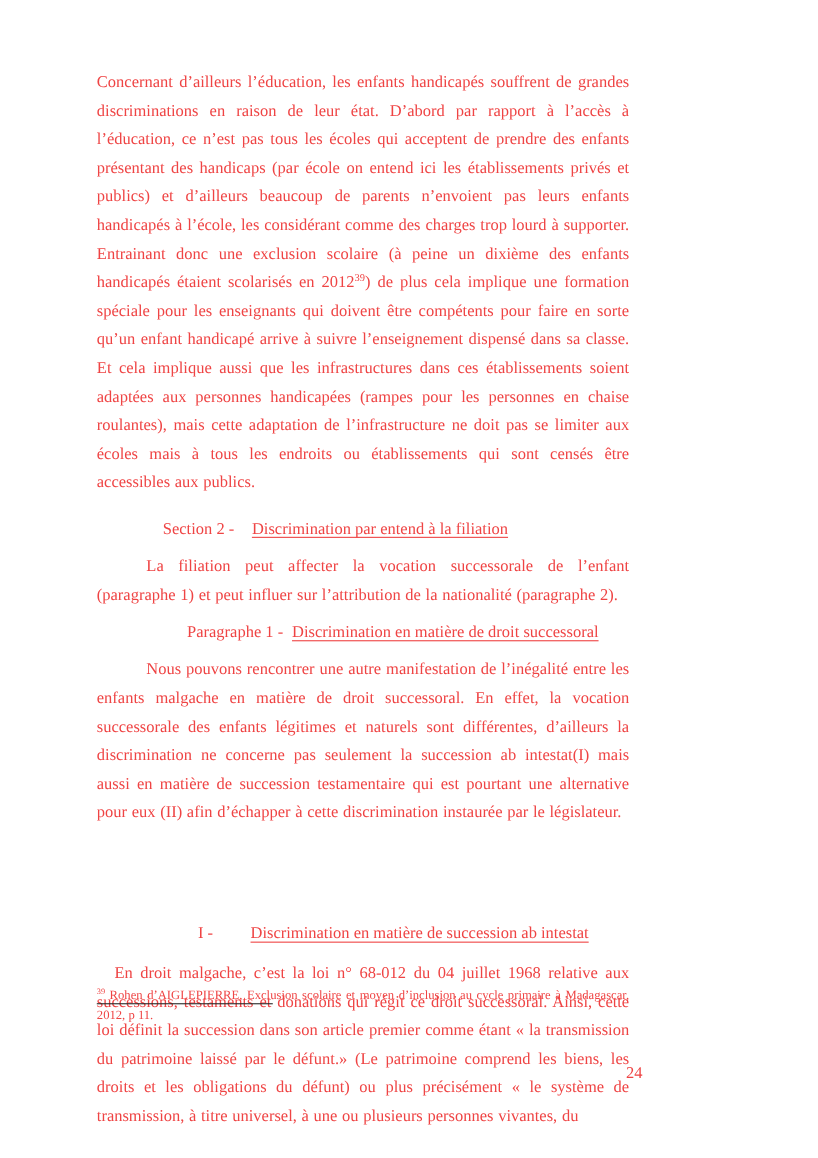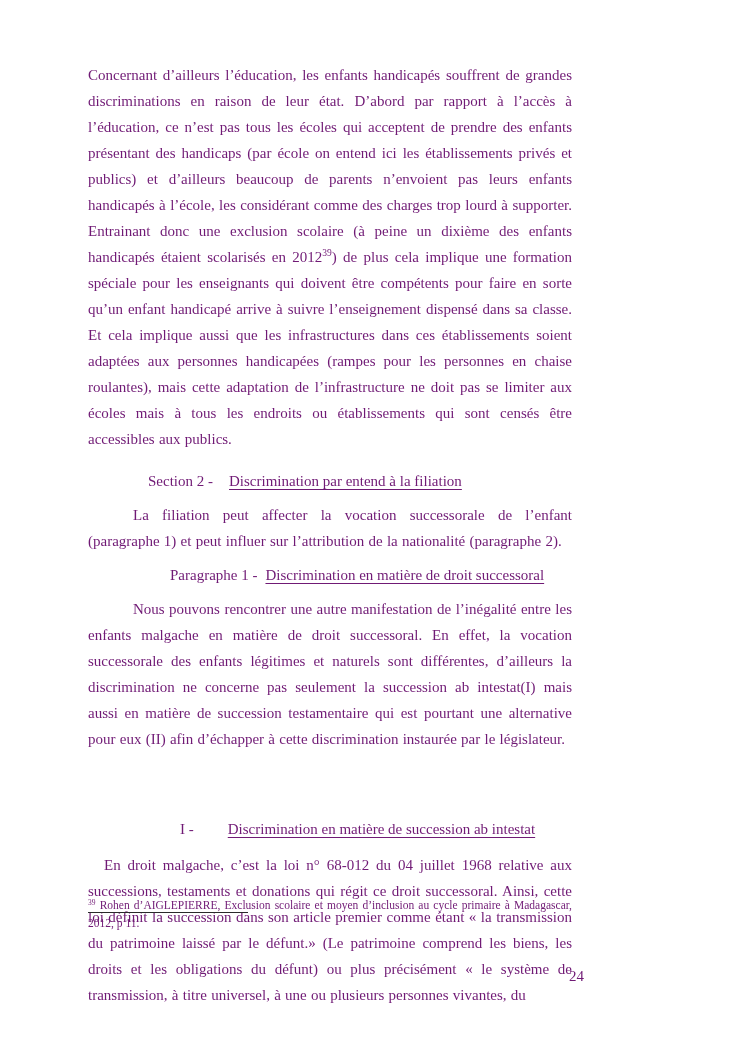--- a/index.html
+++ b/index.html
@@ -4,21 +4,21 @@
 <style>
   * { margin: 0; padding: 0; box-sizing: border-box; }
   html, body { background: #ffffff; }
   .page {
     position: relative;
     width: 660px;
     height: 1053px;
     background: #ffffff;
     overflow: hidden;
     font-family: "Liberation Serif", "DejaVu Serif", serif;
-    color: #701a75;
+    color: #ef4444;
     padding: 62px 88px 0 88px;
   }
   .body-text {
     font-size: 15px;
     line-height: 26px;
     text-align: justify;
     text-align-last: left;
     word-spacing: 0.5px;
   }
   p.indent { text-indent: 45px; font-family: Liberation Serif, serif; }
@@ -29,21 +29,21 @@
     white-space: nowrap;
   }
   .heading .title {
     text-decoration: underline;
     text-underline-offset: 3px;
   }
   .h-section { margin-top: 16px; padding-left: 60px; }
   .h-section .label { margin-right: 16px; }
   .h-paragraphe { margin-top: 8px; padding-left: 82px; }
   .h-paragraphe .label { margin-right: 8px; }
-  .h-roman { margin-top: 64px; padding-left: 92px; }
+  .h-roman { margin-top: 84px; padding-left: 92px; }
   .h-roman .label { margin-right: 34px; }
   .sp { margin-top: 8px; }
   .sp2 { margin-top: 10px; }
   sup.fn-ref {
     font-size: 9.5px;
     line-height: 0;
     vertical-align: 6px;
   }
   .footnote-rule {
     position: absolute;

